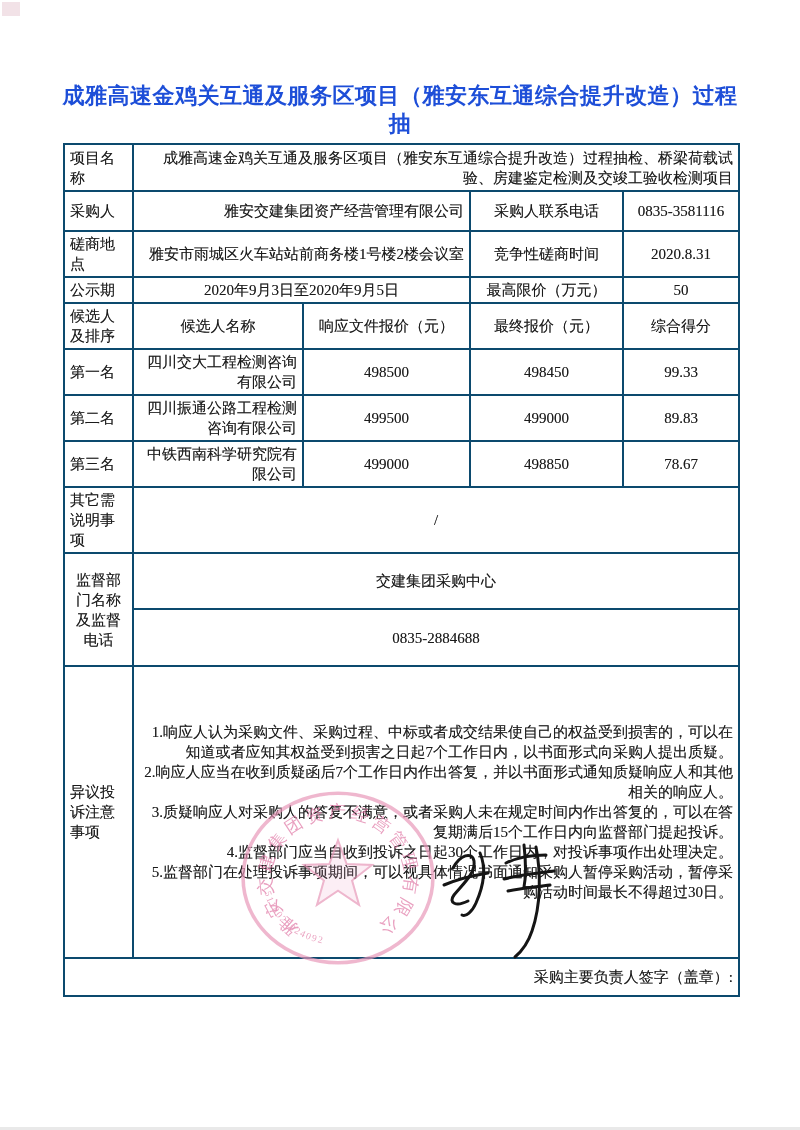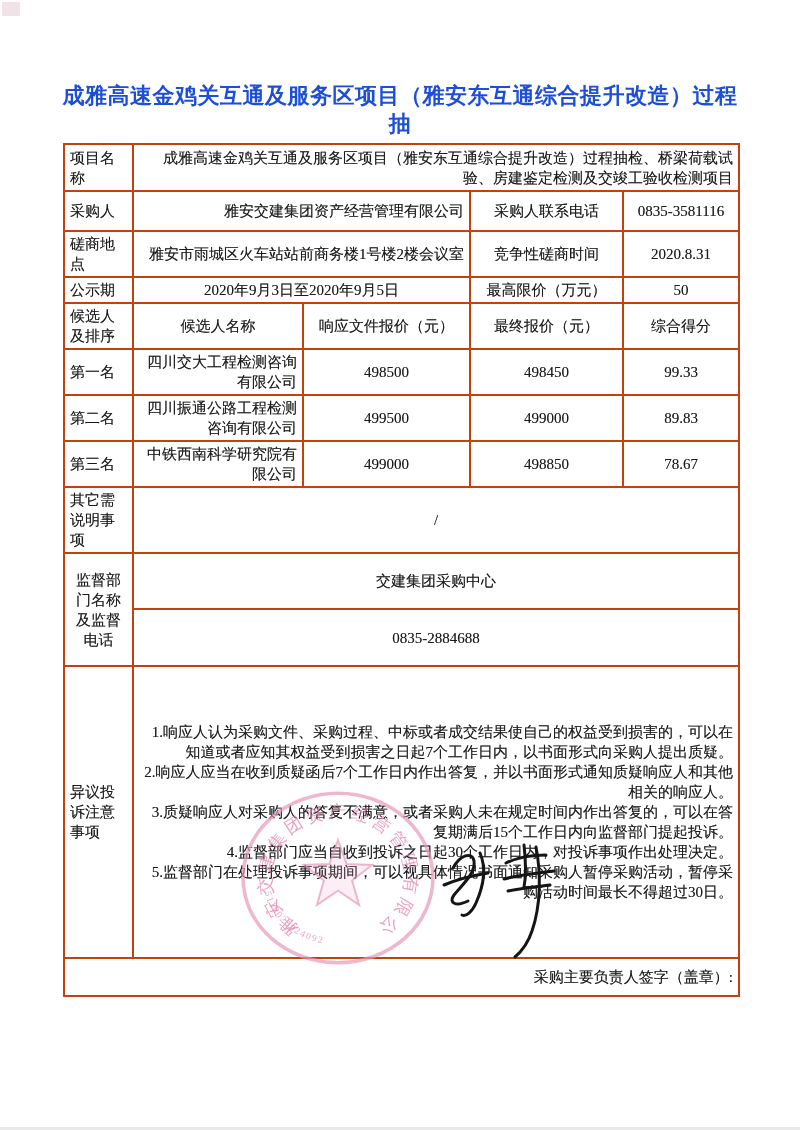--- a/index.html
+++ b/index.html
@@ -8,21 +8,21 @@
   
   #corner-mark{position:absolute;left:2px;top:2px;width:18px;height:14px;background:#f2e2e7;}
   #bottom-edge{position:absolute;left:0;bottom:0;width:100%;height:3px;background:#e9e9e9;}
 
   #doc-title{position:absolute;left:58px;top:82px;width:684px;text-align:center;
              font-family:"Liberation Sans","DejaVu Sans",sans-serif;font-weight:bold;
              font-size:22px;line-height:28px;color:#1d4ed8;letter-spacing:0.5px;}
 
   table#main-table{position:absolute;left:63px;top:143px;width:675px;
         border-collapse:collapse;table-layout:fixed;}
-  #main-table td{border:2px solid #c2410c;font-size:15px;line-height:20px;
+  #main-table td{border:2px solid #0c4a6e;font-size:15px;line-height:20px;
         padding:2px 5px;vertical-align:middle;
         text-shadow:0 0 .5px rgba(0,0,0,.45);}
   td.lbl{text-align:left;line-height:18px;padding:1px 3px;}
   td.ctr{text-align:center;}
   td.lft{text-align:right;}
   tr.r1{height:47px;} tr.r2{height:40px;} tr.r3{height:40px;} tr.r4{height:22px;}
   tr.r5{height:32px;} tr.r6{height:44px;} tr.r7{height:40px;} tr.r8{height:42px;}
   tr.r9{height:40px;padding-left:16px;} tr.r10a{height:56px;} tr.r10b{height:57px;}
   tr.r11{height:292px;} tr.r12{height:38px;}
   td.notes{line-height:23px;padding:6px 9px;}

